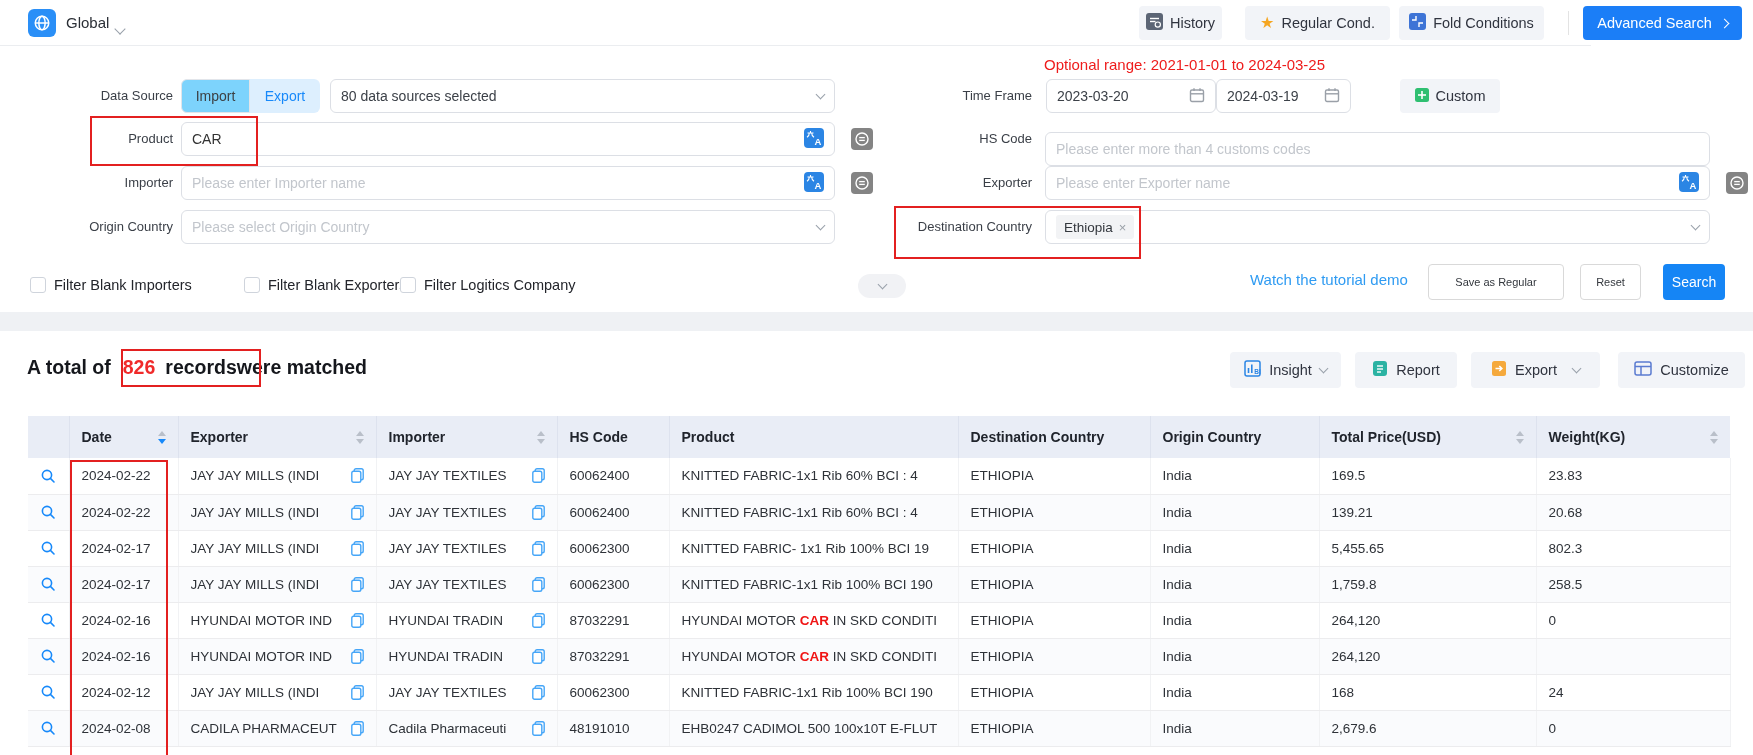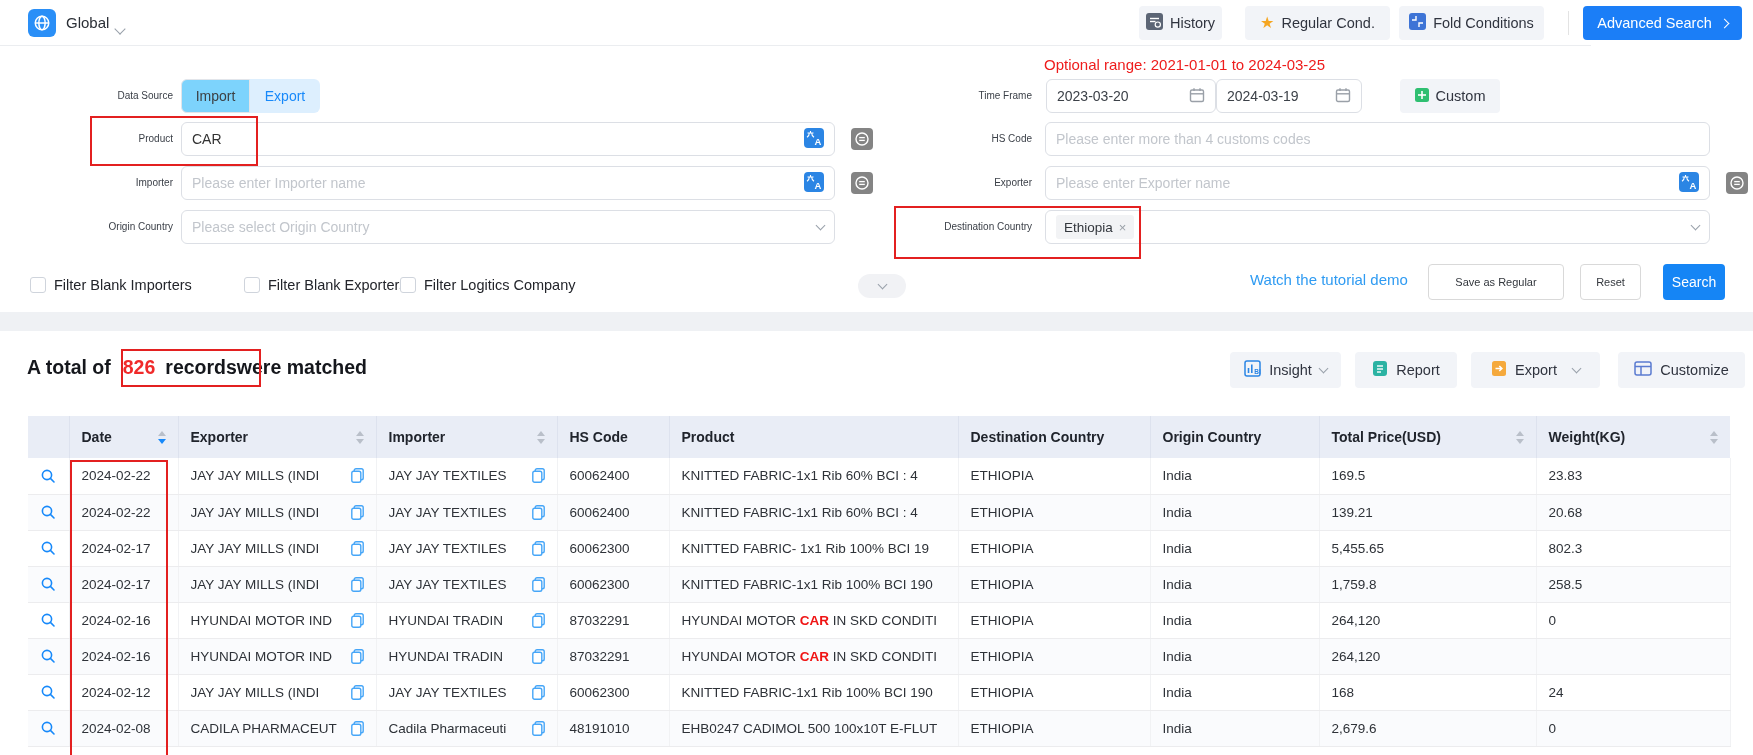--- a/index.html
+++ b/index.html
@@ -15,21 +15,21 @@
   .cv { display:inline-block; width:8px; height:8px; border-right:1.6px solid #98a0aa; border-bottom:1.6px solid #98a0aa; transform:rotate(45deg); }
   .cv-sm { width:7px; height:7px; }
   .tb-btn { position:absolute; top:6px; height:34px; background:#f2f4f8; border-radius:4px; display:flex; align-items:center; justify-content:center; gap:7px; font-size:14.5px; color:#30343f; cursor:pointer; }
   .tb-div { position:absolute; left:1568px; top:11px; width:1px; height:24px; background:#e3e3e3; }
   .adv-btn { position:absolute; left:1583px; top:6px; width:159px; height:34px; background:#1b7ef7; border-radius:4px; color:#fff; font-size:14.5px; display:flex; align-items:center; justify-content:center; gap:9px; cursor:pointer; }
   .cv-right { width:7px; height:7px; border-right:1.8px solid #fff; border-bottom:1.8px solid #fff; transform:rotate(-45deg); }
   .star { color:#f5a623; font-size:16px; line-height:1; }
 
   
   .opt-range { position:absolute; left:1044px; top:56px; font-size:15px; color:#ee1c1c; }
-  .flabel { position:absolute; height:34px; line-height:34px; font-size:10px; color:#3a3f47; text-align:right; }
+  .flabel { position:absolute; height:34px; line-height:34px; font-size:13px; color:#3a3f47; text-align:right; }
   .lab-l { left:23px; width:150px; }
   .lab-r { left:880px; width:152px; }
   .field { position:absolute; height:34px; border:1px solid #dcdfe5; border-radius:6px; background:#fff; display:flex; align-items:center; padding:0 10px; font-size:14px; color:#333; gap:6px; }
   .field input { border:none; outline:none; flex:1; font-size:14px; color:#333; font-family:"Liberation Sans",sans-serif; background:transparent; min-width:0; }
   .field input::placeholder { color:#c2c6cc; }
   .ph { color:#c2c6cc; flex:1; }
   .val { flex:1; color:#3c4148; }
   .seg { position:absolute; left:181px; top:79px; height:34px; display:flex; font-size:14px; }
   .seg-import { width:69px; background:#7dd3fc; border:1px solid #e2e5ea; border-radius:6px 0 0 6px; display:flex; align-items:center; justify-content:center; color:#3c4043; cursor:pointer; }
   .seg-export { width:70px; background:#ddeffe; border-radius:0 6px 6px 0; display:flex; align-items:center; justify-content:center; color:#1789fa; cursor:pointer; }
@@ -120,31 +120,35 @@
     </div>
   </div>
 
   <div class="opt-range">Optional range:  2021-01-01 to 2024-03-25</div>
 
   <div class="flabel lab-l" style="top:79px;">Data Source</div>
   <div class="seg">
     <div class="seg-import">Import</div>
     <div class="seg-export">Export</div>
   </div>
+  <div class="field" style="left:330px;top:79px;width:505px;">
+    <span class="val">80 data sources selected</span>
+    <span class="cv cv-sm" style="margin-top:-3px;"></span>
+  </div>
   <div class="flabel lab-r" style="top:79px;">Time Frame</div>
   <div class="field" style="left:1046px;top:79px;width:170px;">
     <span class="val">2023-03-20</span>
     <span><svg width="16" height="16" viewBox="0 0 16 16">
           <rect x="1.5" y="3" width="13" height="11.5" rx="1.5" fill="none" stroke="#9aa0a8" stroke-width="1.4"></rect>
           <line x1="1.5" y1="6.8" x2="14.5" y2="6.8" stroke="#9aa0a8" stroke-width="1.4"></line>
           <line x1="5" y1="1.2" x2="5" y2="4" stroke="#9aa0a8" stroke-width="1.4"></line>
           <line x1="11" y1="1.2" x2="11" y2="4" stroke="#9aa0a8" stroke-width="1.4"></line>
         </svg></span>
   </div>
-  <div class="field" style="left:1216px;top:79px;width:146px;">
+  <div class="field" style="left:1216px;top:79px;width:135px;">
     <span class="val">2024-03-19</span>
     <span><svg width="16" height="16" viewBox="0 0 16 16">
           <rect x="1.5" y="3" width="13" height="11.5" rx="1.5" fill="none" stroke="#9aa0a8" stroke-width="1.4"></rect>
           <line x1="1.5" y1="6.8" x2="14.5" y2="6.8" stroke="#9aa0a8" stroke-width="1.4"></line>
           <line x1="5" y1="1.2" x2="5" y2="4" stroke="#9aa0a8" stroke-width="1.4"></line>
           <line x1="11" y1="1.2" x2="11" y2="4" stroke="#9aa0a8" stroke-width="1.4"></line>
         </svg></span>
   </div>
   <div class="tb-btn" style="left:1400px;top:79px;width:100px;height:34px;">
     <span><svg width="14" height="14" viewBox="0 0 14 14">
@@ -164,21 +168,21 @@
           <text x="10.5" y="17" font-size="9.5" font-weight="bold" fill="#fff" font-family="Liberation Sans, sans-serif">A</text>
         </svg></span>
   </div>
   <div class="side-icon" style="left:851px;top:128px;"><svg width="22" height="22" viewBox="0 0 22 22">
         <rect width="22" height="22" rx="4" fill="#848484"></rect>
         <circle cx="11" cy="11" r="6" fill="none" stroke="#fff" stroke-width="1.4"></circle>
         <line x1="8.2" y1="9.6" x2="13.8" y2="9.6" stroke="#fff" stroke-width="1.3"></line>
         <line x1="8.2" y1="12.4" x2="13.8" y2="12.4" stroke="#fff" stroke-width="1.3"></line>
       </svg></div>
   <div class="flabel lab-r" style="top:122px;">HS Code</div>
-  <div class="field" style="left:1045px;top:122px;width:665px;">
+  <div class="field" style="left:1045px;top:132px;width:665px;">
     <input placeholder="Please enter more than 4 customs codes" style="">
   </div>
 
   <div class="flabel lab-l" style="top:166px;">Importer</div>
   <div class="field" style="left:181px;top:166px;width:654px;">
     <input placeholder="Please enter Importer name" style="">
     <span><svg width="20" height="20" viewBox="0 0 20 20">
           <rect width="20" height="20" rx="4" fill="#2b85e4"></rect>
           <path d="M3.5 5h6M6.5 3v2.2M5.3 5c0 2-.9 3.4-2.3 4.3M7.7 5c0 2 .9 3.4 2.3 4.3" stroke="#fff" stroke-width="1.1" fill="none"></path>
           <text x="10.5" y="17" font-size="9.5" font-weight="bold" fill="#fff" font-family="Liberation Sans, sans-serif">A</text>

